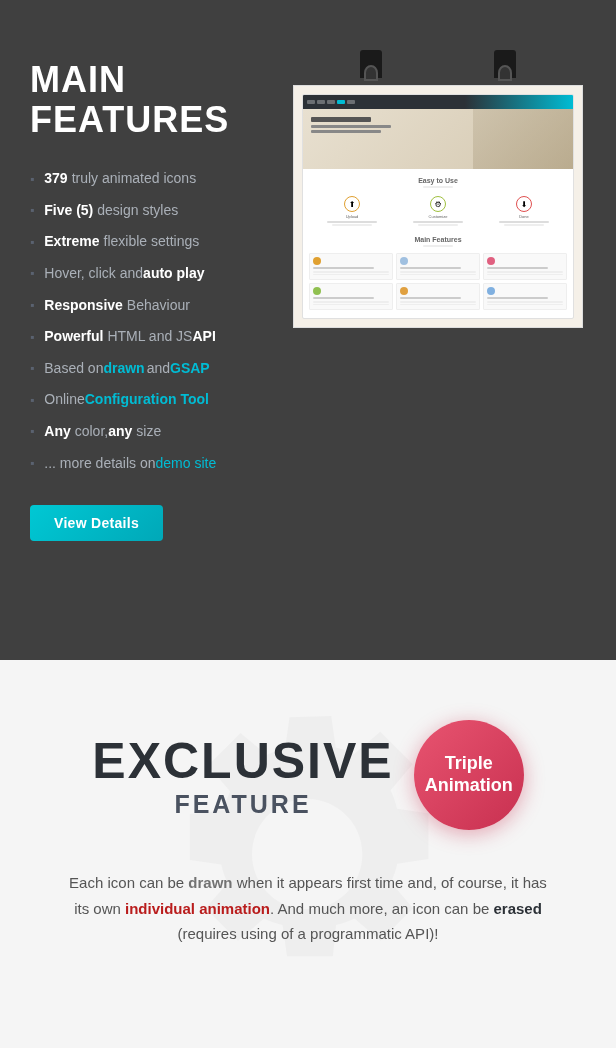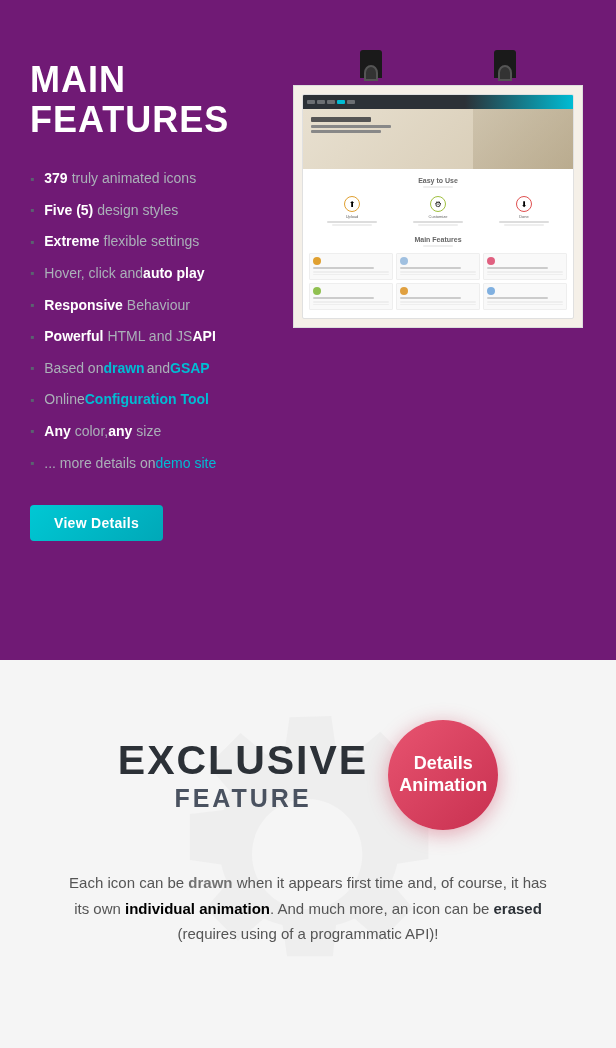--- a/index.html
+++ b/index.html
@@ -4,21 +4,21 @@
   <style>
     * { margin: 0; padding: 0; box-sizing: border-box; }
     body {
       font-family: 'Segoe UI', Arial, sans-serif;
       width: 616px;
       overflow-x: hidden;
     }
 
     
     .section-top {
-      background-color: #701a75;
+      background-color: #404040;
       padding: 40px 0 60px 0;
       min-height: 660px;
       position: relative;
     }
 
     .main-features-container {
       display: flex;
       padding: 0 30px;
       gap: 20px;
       align-items: flex-start;
@@ -288,21 +288,21 @@
       justify-content: center;
       position: relative;
       z-index: 1;
     }
 
     .exclusive-title {
       text-align: center;
     }
 
     .exclusive-title .line1 {
-      font-size: 41px;
+      font-size: 50px;
       font-weight: 800;
       color: #2c3137;
       text-transform: uppercase;
       letter-spacing: 2px;
       display: block;
     }
     .exclusive-title .line2 {
       font-size: 25px;
       font-weight: 600;
       color: #4a5260;
@@ -333,21 +333,21 @@
       max-width: 480px;
       text-align: center;
       font-size: 15px;
       color: #555;
       line-height: 1.7;
       position: relative;
       z-index: 1;
     }
 
     .text-drawn { font-weight: 700; color: #737373; }
-    .text-individual { font-weight: 700; color: #000000; }
+    .text-individual { font-weight: 700; color: #b91c1c; }
     .text-erased { font-weight: 700; color: #2c3137; }
   </style>
 </head>
 <body>
 
 <div class="section-top">
   <div class="main-features-container">
 
     <div class="features-left">
       <h1 class="main-title">MAIN<br>FEATURES</h1>
@@ -513,21 +513,21 @@
     <path fill="#888" d="M43.4,0.8L41.8,12c-2.3,0.5-4.5,1.3-6.6,2.3L25.9,6.4L14.3,18l7.9,9.3c-1,2.1-1.8,4.3-2.3,6.6L7.8,35.4v16.4 l11.2,1.6c0.5,2.3,1.3,4.5,2.3,6.6L13.4,69l11.6,11.6l9.3-7.9c2.1,1,4.3,1.8,6.6,2.3l1.6,11.2h16.4L60,75c2.3-0.5,4.5-1.3,6.6-2.3 l9.3,7.9L87.5,69l-7.9-9.3c1-2.1,1.8-4.3,2.3-6.6L93,51.4V35.1l-11.2-1.6c-0.5-2.3-1.3-4.5-2.3-6.6l7.9-9.3L75.8,6l-9.3,7.9 c-2.1-1-4.3-1.8-6.6-2.3L58.3,0.4L43.4,0.8z M49.7,30c10.9,0,19.7,8.8,19.7,19.7S60.6,69.4,49.7,69.4S30,60.6,30,49.7 S38.8,30,49.7,30z"></path>
   </svg>
 
   <div class="exclusive-section">
     <div class="exclusive-title">
       <span class="line1">EXCLUSIVE</span>
       <span class="line2">FEATURE</span>
     </div>
 
     <div class="triple-badge">
-      <span>Details</span>
+      <span>Triple</span>
       <span>Animation</span>
     </div>
   </div>
 
   <p class="exclusive-description">
     Each icon can be <span class="text-drawn">drawn</span> when it appears first time and, of course, it has its own <span class="text-individual">individual animation</span>. And much more, an icon can be <span class="text-erased">erased</span> (requires using of a programmatic API)!
   </p>
 </div>
 
 </body></html>

